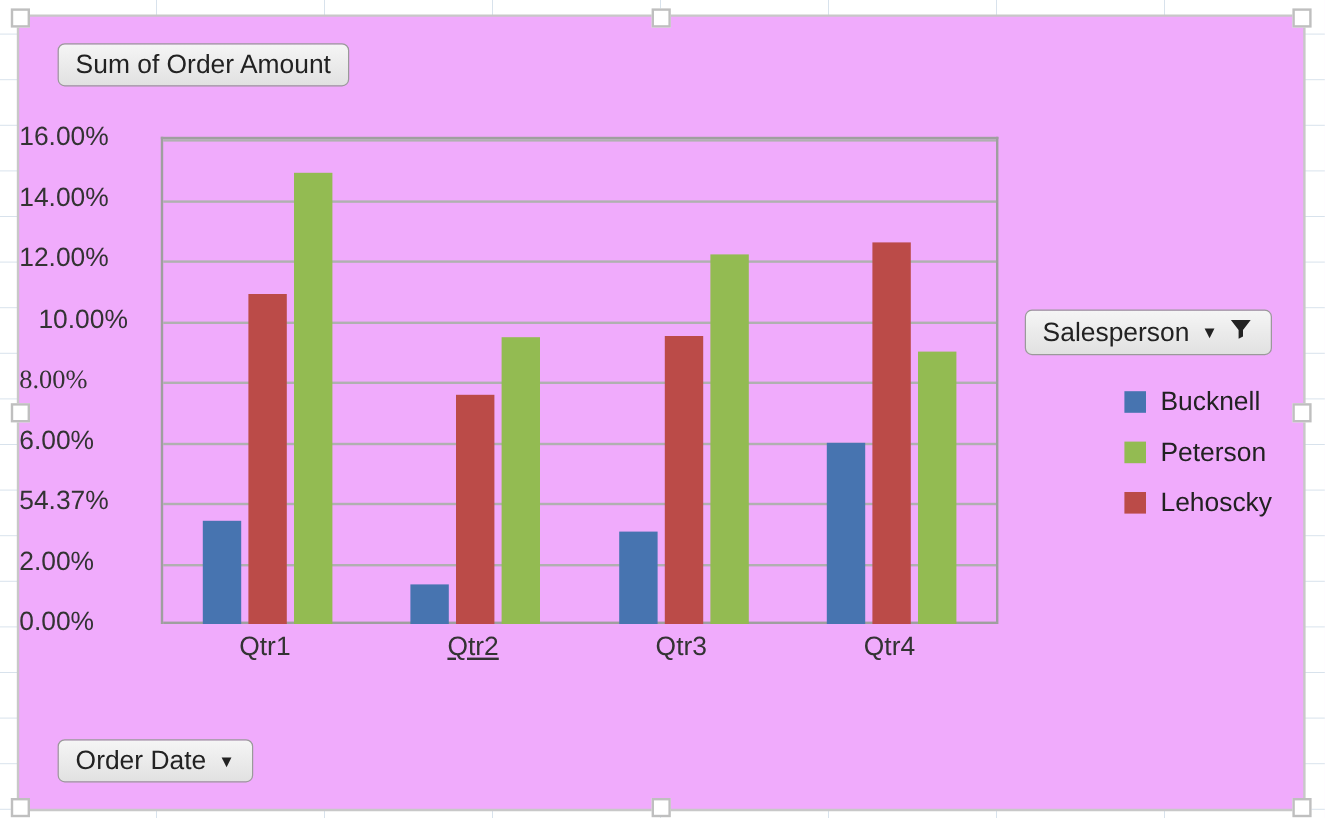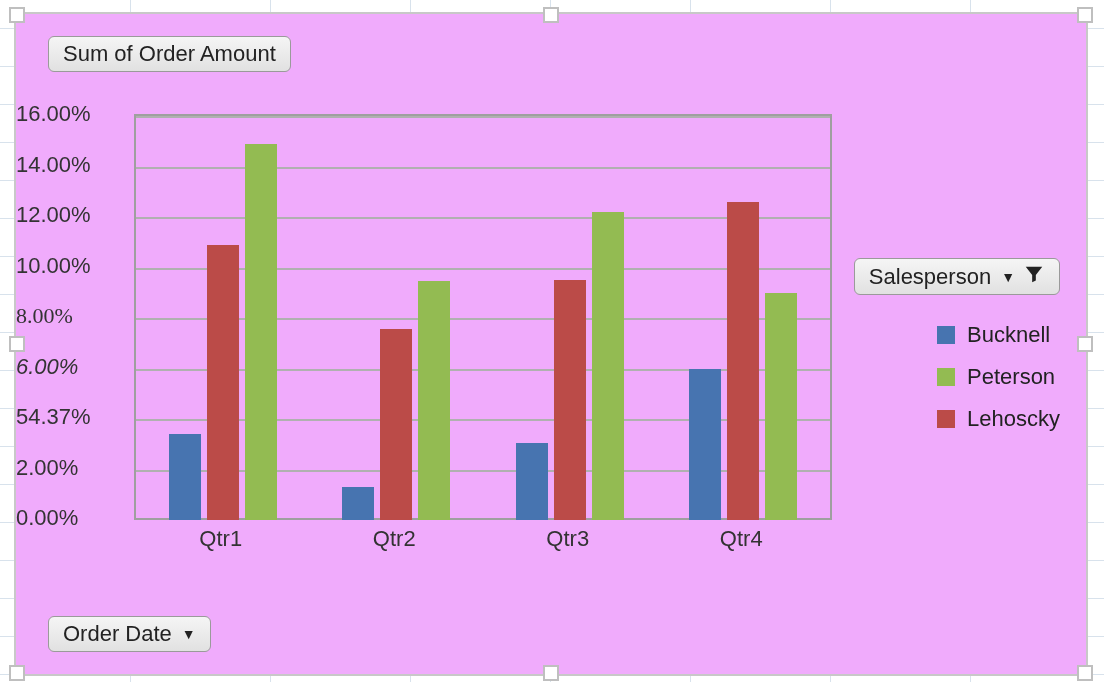--- a/index.html
+++ b/index.html
@@ -109,31 +109,31 @@
       <div class="bar" style="left: 455.75px; height: 308.05px; background: rgb(147, 187, 82);"></div>
       <div class="bar" style="left: 553.25px; height: 151.5px; background: rgb(71, 116, 176);"></div>
       <div class="bar" style="left: 591.25px; height: 318.15px; background: rgb(187, 75, 72);"></div>
       <div class="bar" style="left: 629.25px; height: 227.25px; background: rgb(147, 187, 82);"></div>
     </div>
 
   <div id="yticks">
       <div class="ytick" style="left: 0px; top: 504px;">0.00%</div>
       <div class="ytick" style="left: 0px; top: 453.5px;">2.00%</div>
       <div class="ytick" style="left: 0px; top: 403px;">54.37%</div>
-      <div class="ytick" style="left: 0px; top: 352.5px; font-style: italic;">6.00%</div>
+      <div class="ytick" style="left: 0px; top: 352.5px;">6.00%</div>
       <div class="ytick" style="left: 0px; top: 302px; font-family: Liberation Serif, serif;">8.00%</div>
-      <div class="ytick" style="left: 0px; top: 251.5px;">10.00%</div>
+      <div class="ytick" style="left: 0px; top: 251.5px; padding-left: 16px;">10.00%</div>
       <div class="ytick" style="left: 0px; top: 201px;">12.00%</div>
       <div class="ytick" style="left: 0px; top: 150.5px;">14.00%</div>
       <div class="ytick" style="left: 0px; top: 100px;">16.00%</div>
     </div>
 
   <div id="xticks">
       <div class="xtick" style="left: 204.75px;">Qtr1</div>
-      <div class="xtick" style="left: 378.25px;">Qtr2</div>
+      <div class="xtick" style="left: 378.25px; text-decoration: underline;">Qtr2</div>
       <div class="xtick" style="left: 551.75px;">Qtr3</div>
       <div class="xtick" style="left: 725.25px;">Qtr4</div>
     </div>
 
   <div class="legend" id="legend">
       <div class="row">
         <div class="sw" style="background: rgb(71, 116, 176);"></div>
         <span>Bucknell</span>
       </div>
       <div class="row">

